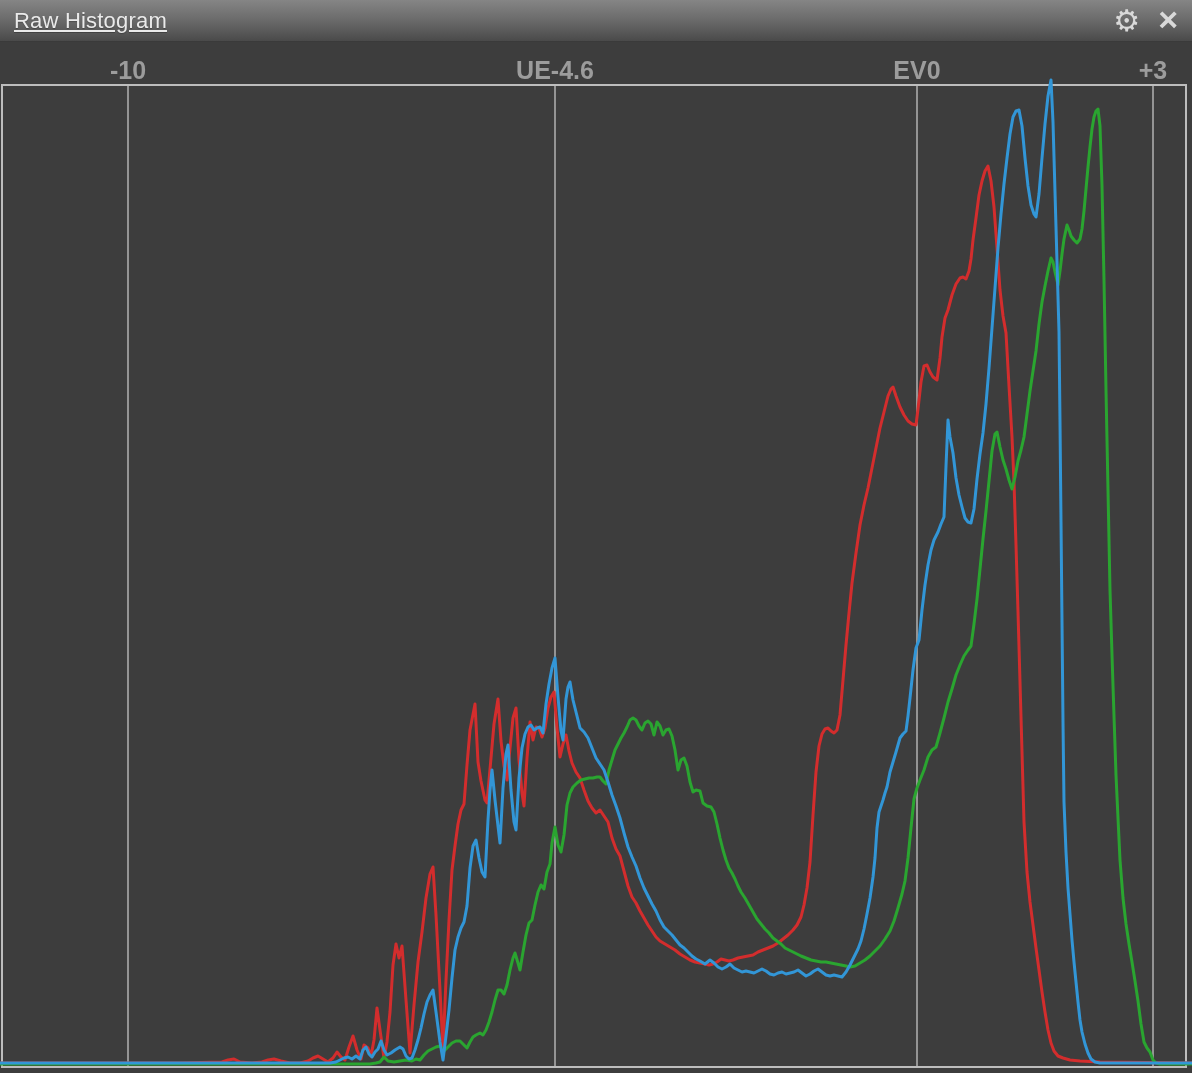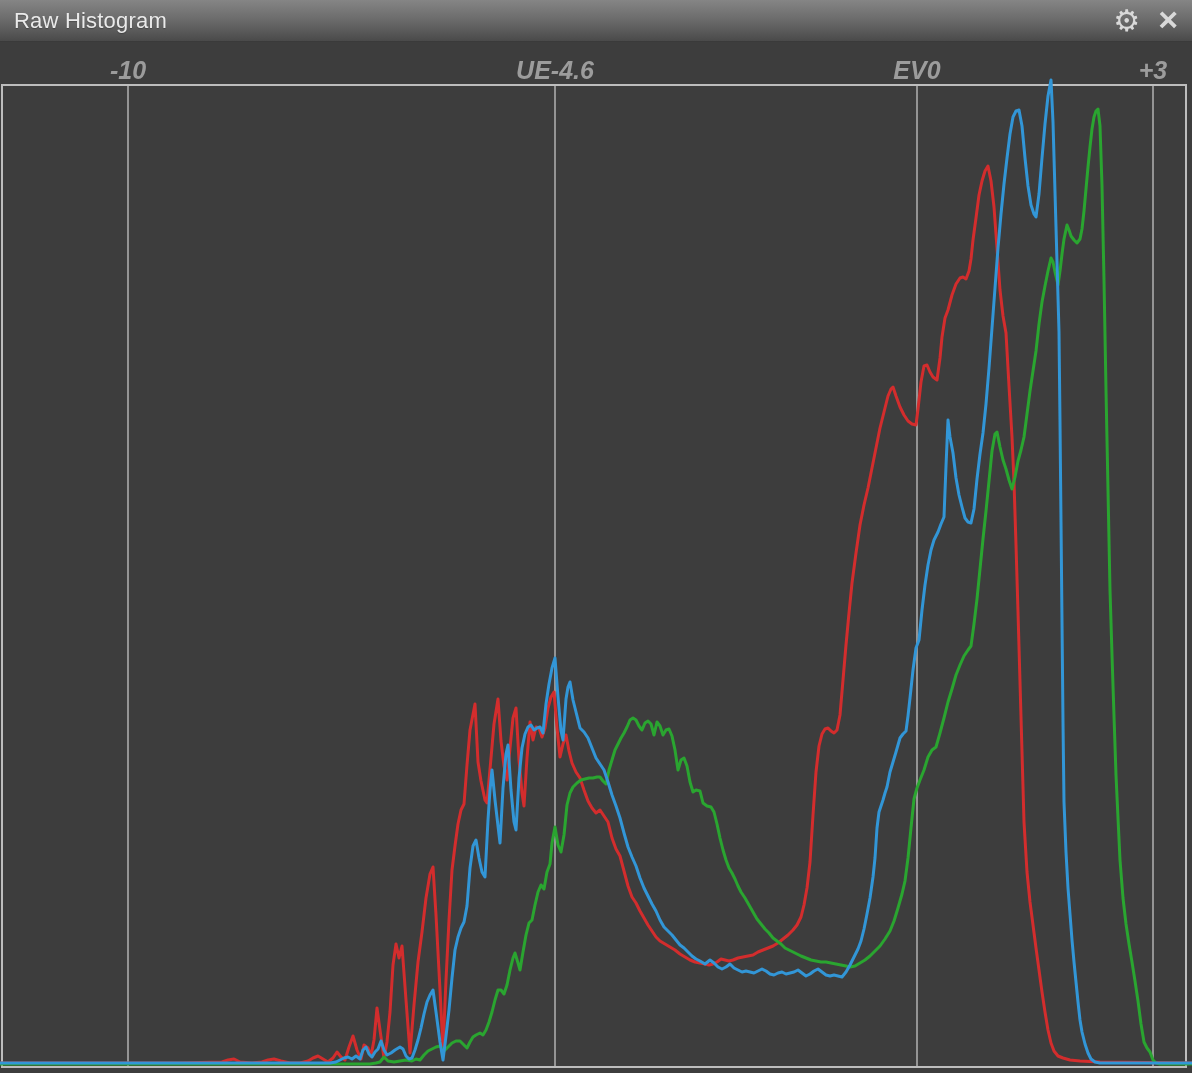--- a/index.html
+++ b/index.html
@@ -9,29 +9,30 @@
   }
   .titlebar{
     position:absolute;top:0;left:0;right:0;height:42px;
     background:linear-gradient(180deg,#858585 0%,#6b6b6b 48%,#4a4a4a 100%);
     display:flex;align-items:center;padding:0 14px;box-sizing:border-box;
     border-bottom:1px solid #3a3a3a;
   }
   .title{
     color:#eaeaea;font-size:22px;letter-spacing:0.2px;
     text-shadow:0 1px 1px rgba(0,0,0,0.25);
+    text-decoration:underline;
   }
   .titlebar-buttons{margin-left:auto;display:flex;align-items:center;gap:18px;}
   .tb-icon{
     color:#d9d9d9;cursor:pointer;line-height:1;user-select:none;
     display:flex;align-items:center;justify-content:center;
   }
   .gear{font-size:30px;}
   .closex{font-size:34px;font-weight:bold;margin-top:-3px;}
-  .chart{position:absolute;top:42px;left:0;width:1192px;height:1031px;font-style:italic;}
+  .chart{position:absolute;top:42px;left:0;width:1192px;height:1031px;}
   .chart svg{display:block;width:1192px;height:1031px;}
   .tick{font-family:"Liberation Sans",sans-serif;font-size:25px;font-weight:bold;fill:#9c9c9c;}
 </style>
 </head>
 <body>
 
 <div class="window">
   <div class="titlebar">
     <span class="title">Raw Histogram</span>
     <div class="titlebar-buttons">

